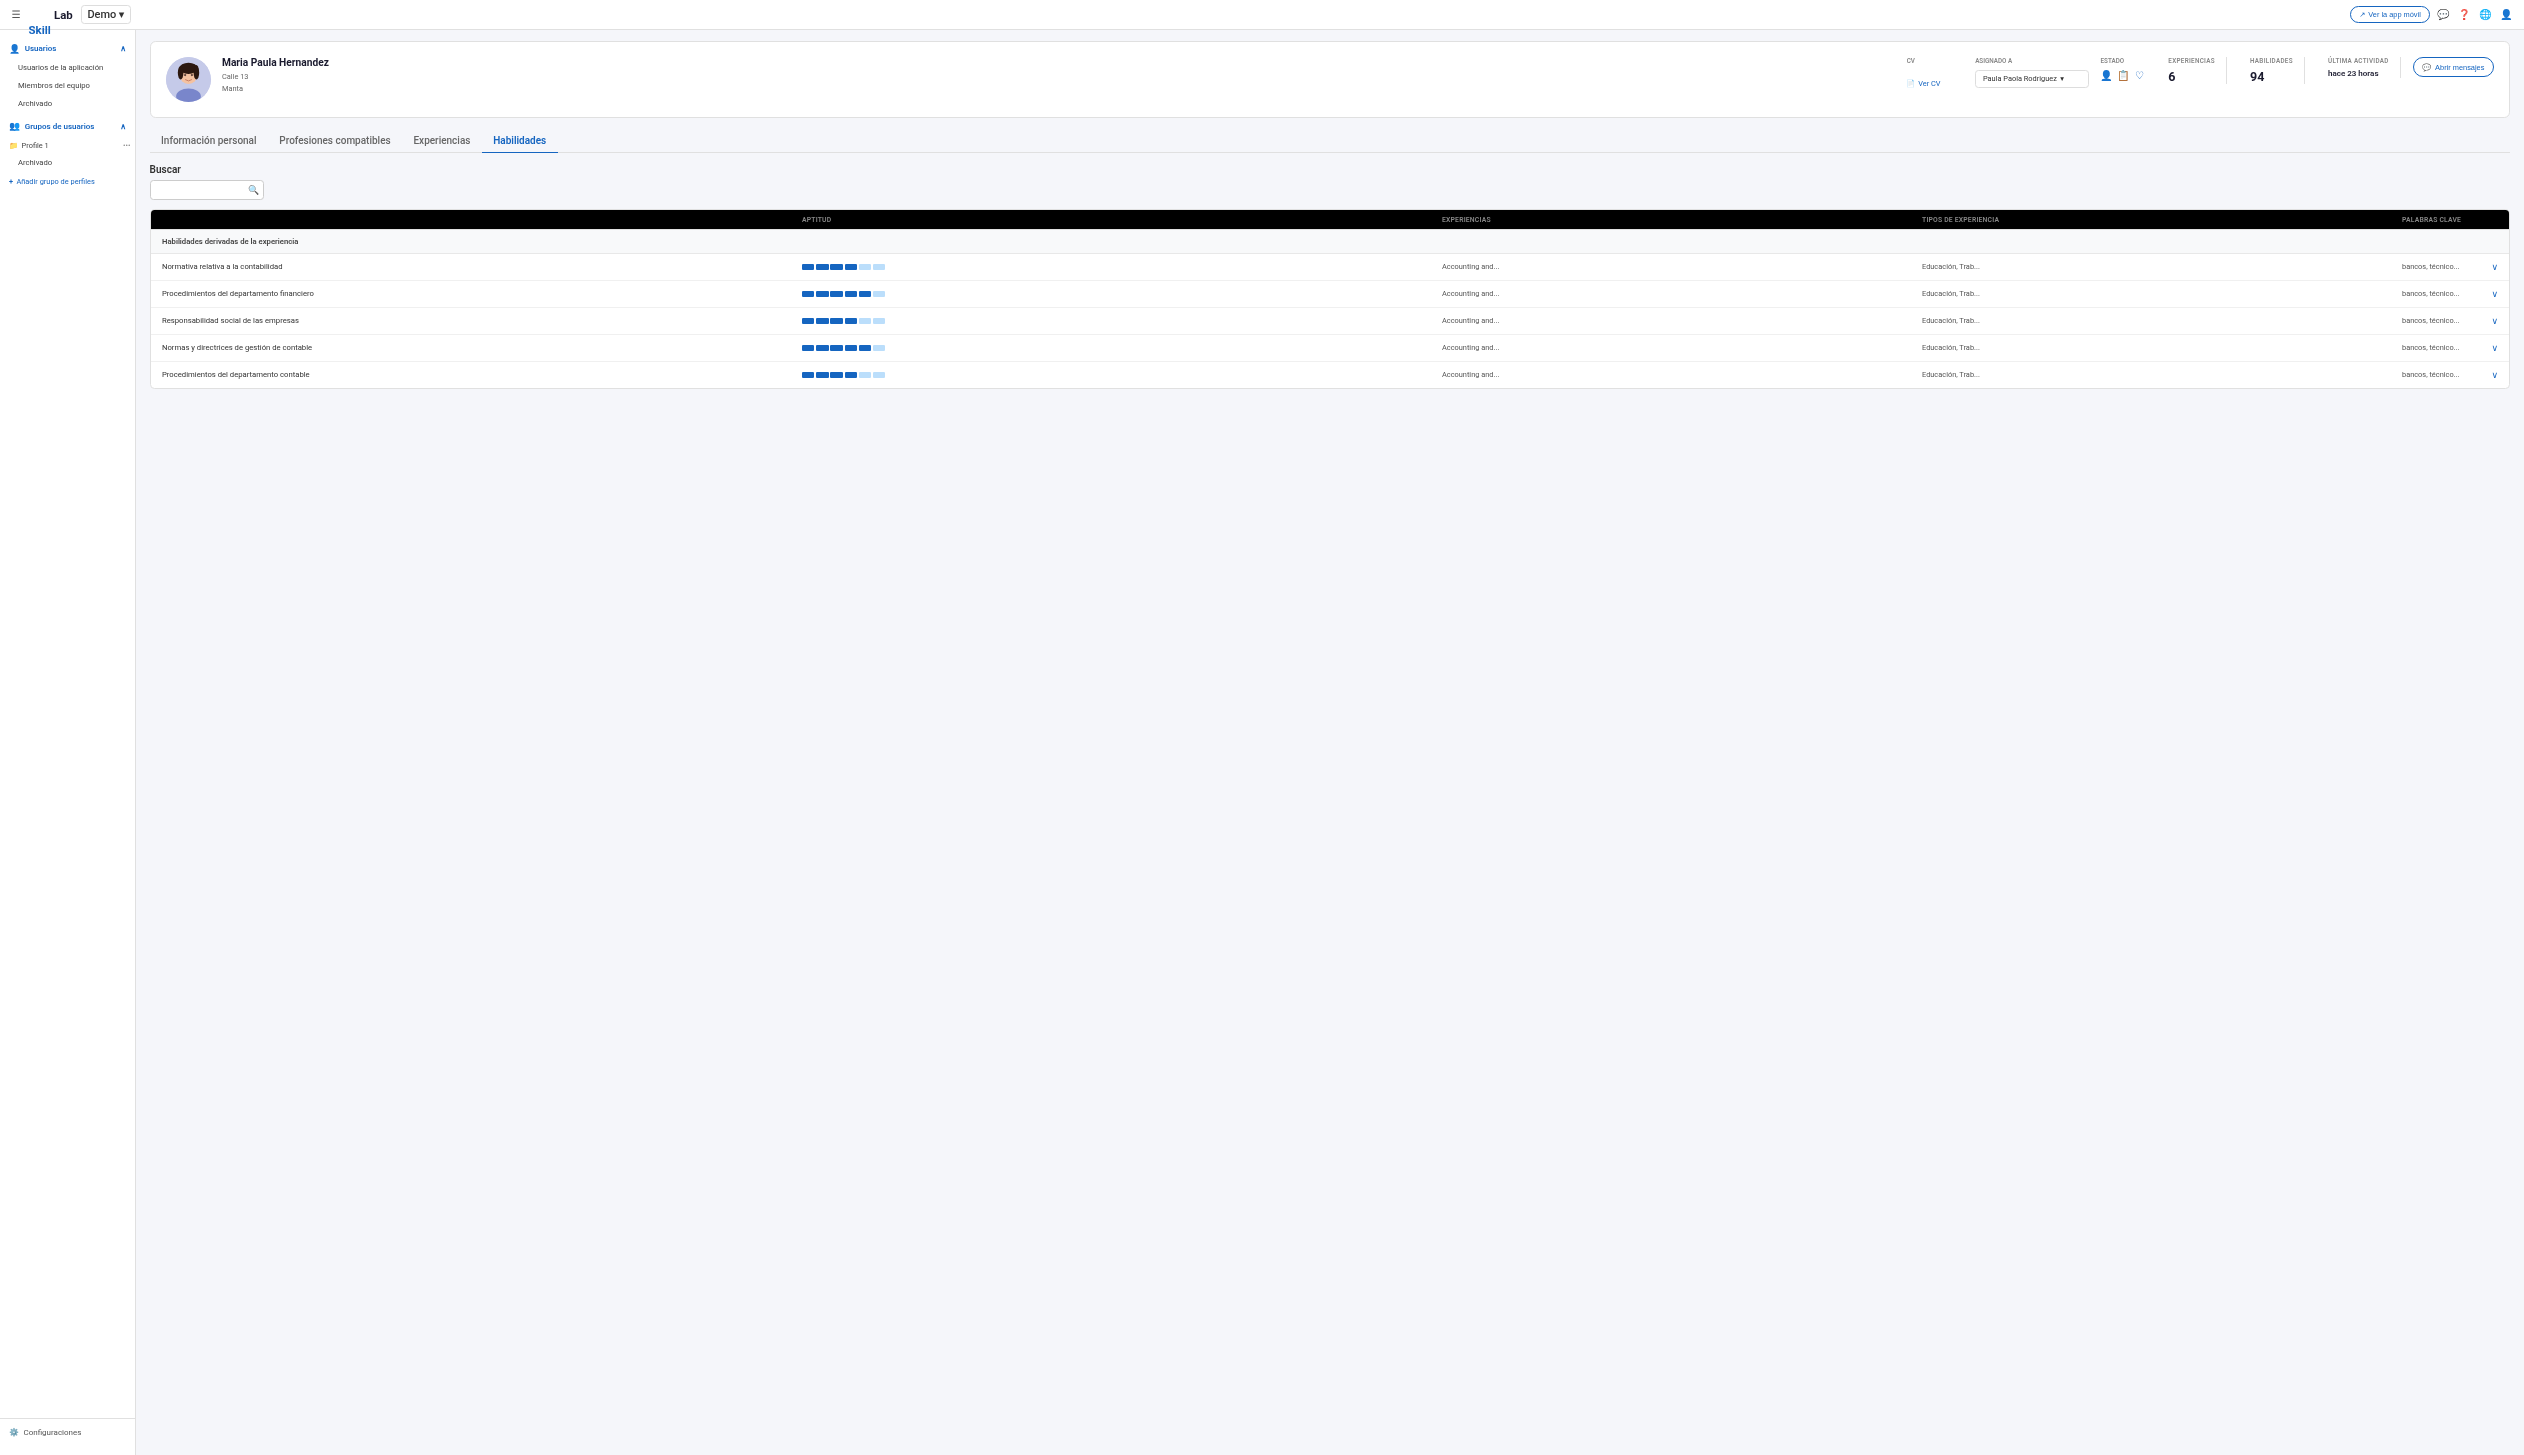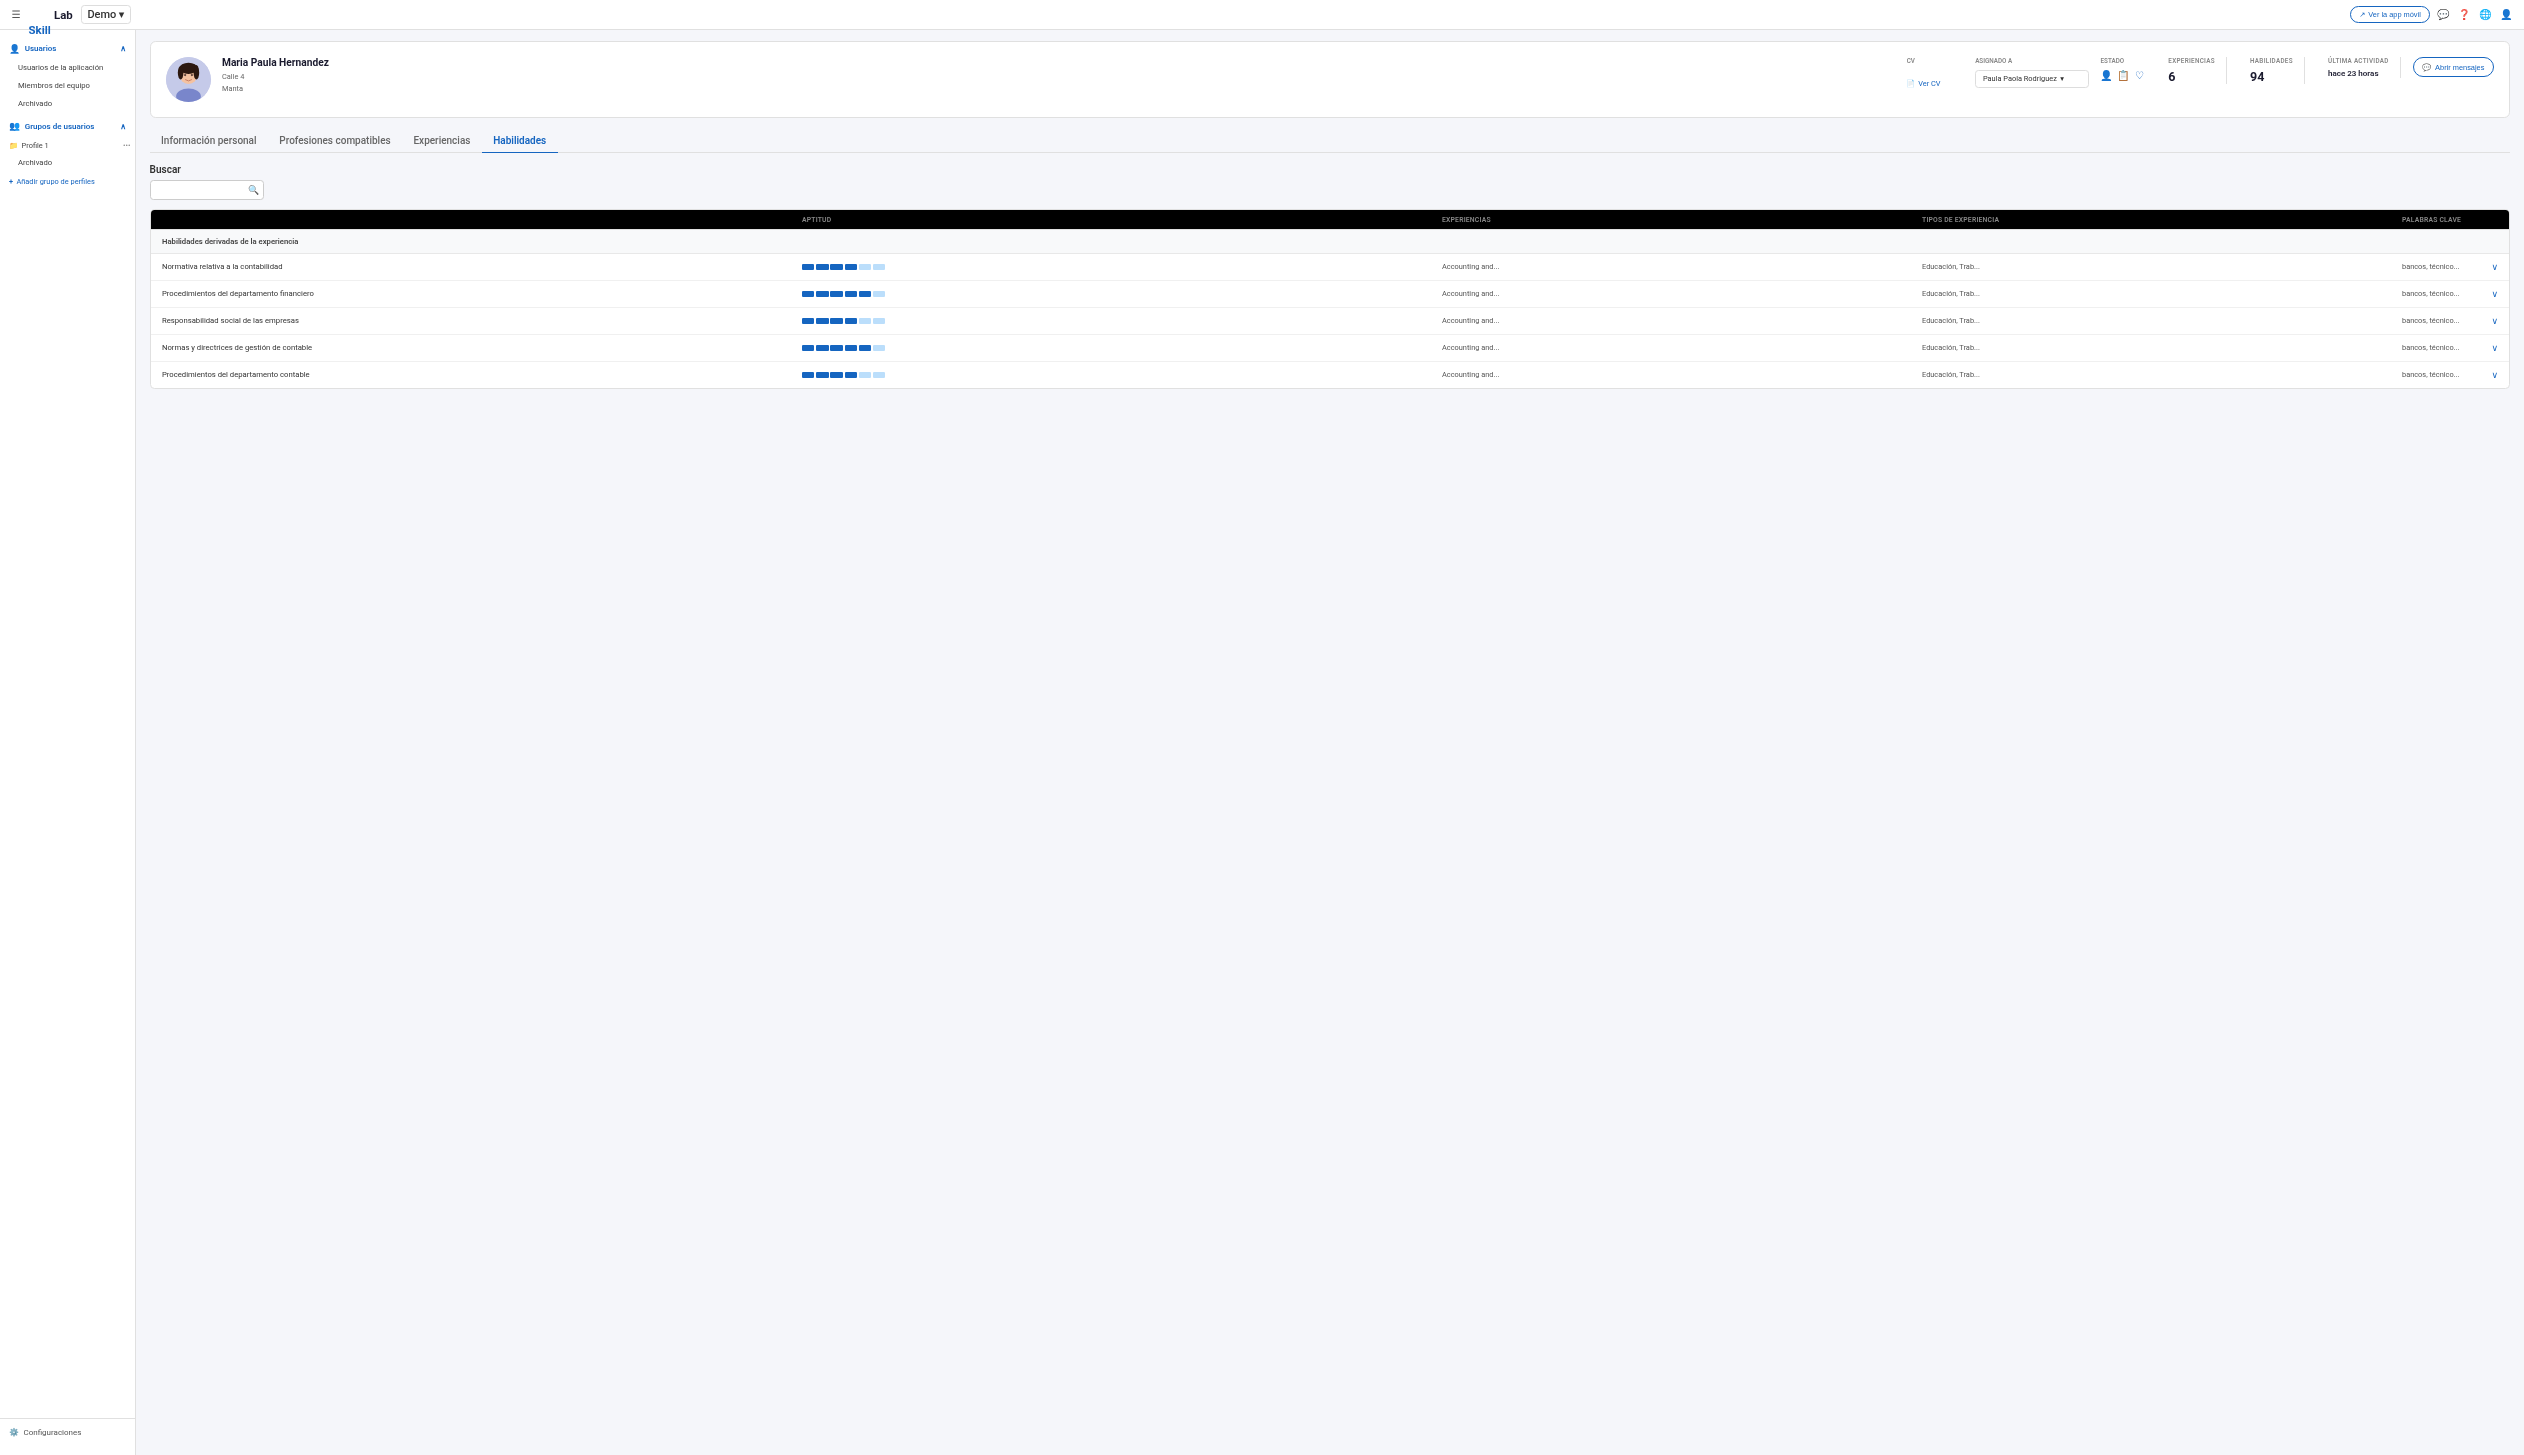--- a/index.html
+++ b/index.html
@@ -213,21 +213,21 @@
 
           <circle cx="34" cy="32" r="2" fill="#5d4037"></circle>
           <circle cx="46" cy="32" r="2" fill="#5d4037"></circle>
           <path d="M34 40 Q40 45 46 40" stroke="#c0725a" stroke-width="1.5" fill="none"></path>
         </svg>
       </div>
 
       <div class="user-info">
         <div class="user-name">Maria Paula Hernandez</div>
         <div class="user-address">
-          <div>Calle 4</div>
+          <div>Calle 13</div>
           <div>Manta</div>
         </div>
       </div>
 
       <div style="min-width:57px">
         <div style="font-size:6.3px;font-weight:600;color:#888;text-transform:uppercase;margin-bottom:14px">CV</div>
         <div class="cv-link">
           <span>📄</span>
           <span>Ver CV</span>
         </div>

